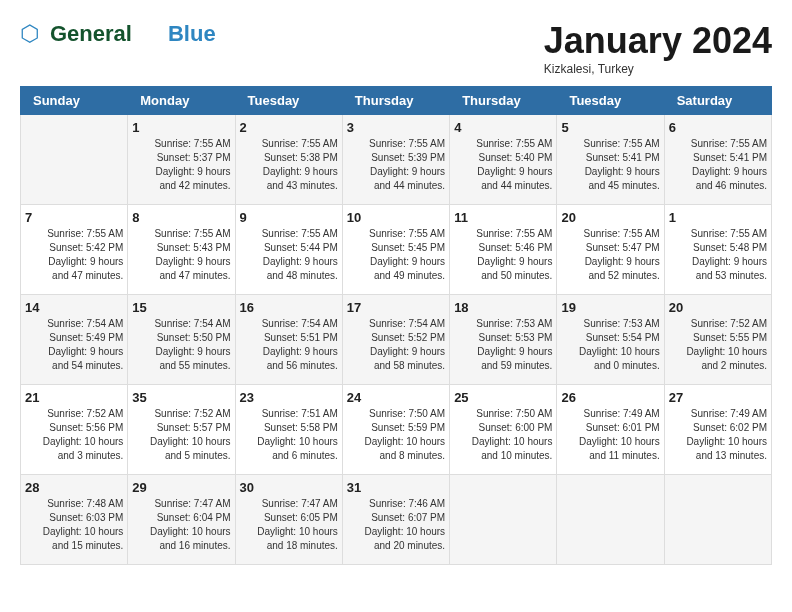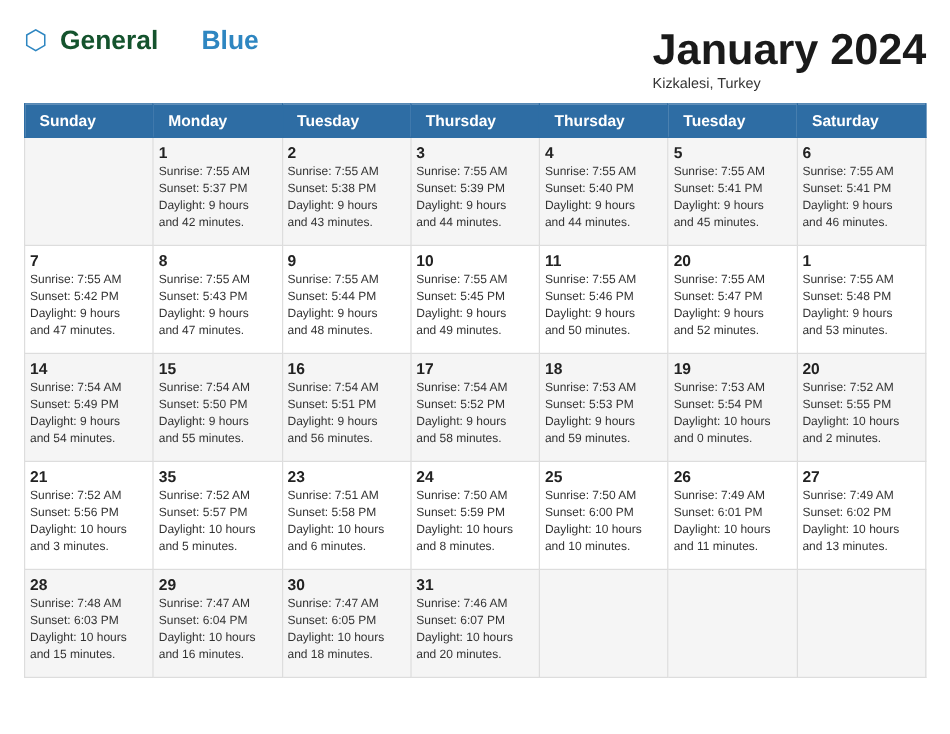--- a/index.html
+++ b/index.html
@@ -79,20 +79,21 @@
     .day-number {
       font-size: 13px;
       font-weight: bold;
       color: #222;
       margin-bottom: 2px;
     }
     .day-info {
       font-size: 10px;
       color: #333;
       line-height: 1.4;
+      text-align: right;
     }
   </style>
 </head>
 <body>
 
 <div class="header">
   <div class="logo">
     <svg class="logo-icon" viewBox="0 0 30 30" xmlns="http://www.w3.org/2000/svg">
       <text y="22" font-size="24" fill="#2e86c1">⬡</text>
     </svg>

